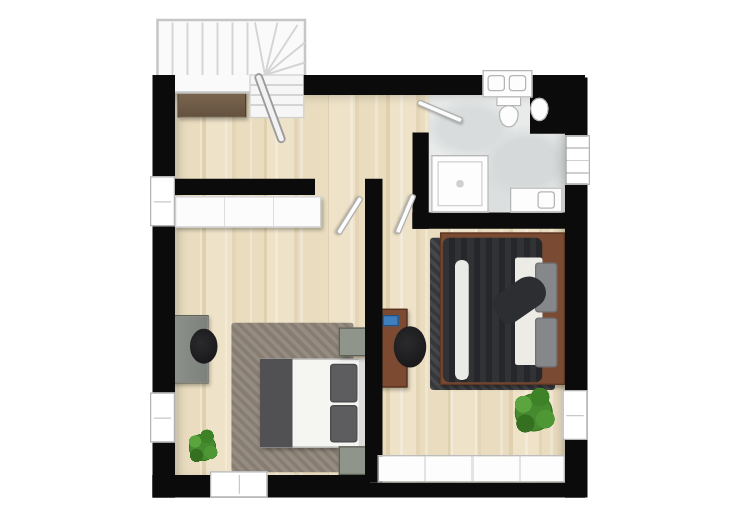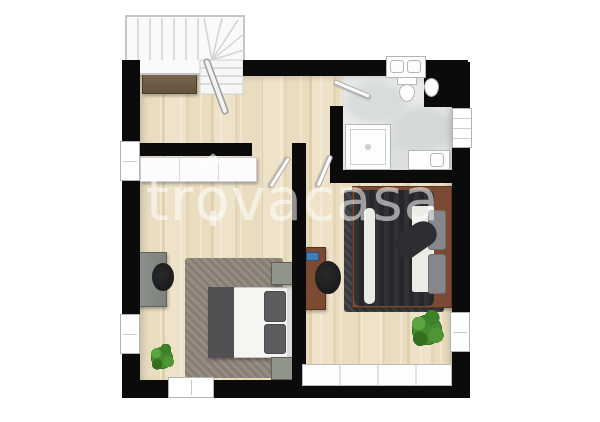--- a/index.html
+++ b/index.html
@@ -168,15 +168,14 @@
   <div class="fixture bidet" style="left:424px;top:78px;width:15px;height:19px;"></div>
   <div class="fixture shower" style="left:345px;top:124px;width:46px;height:46px;"></div>
   <div class="drain" style="left:365px;top:144px;"></div>
   <div class="fixture" style="left:408px;top:150px;width:42px;height:20px;"></div>
   <div class="fixture" style="left:430px;top:153px;width:14px;height:14px;border-radius:3px;"></div>
 
   <div class="door-leaf" style="left:334px;top:79px;width:39px;transform:rotate(23deg);"></div>
   <div class="door-leaf" style="left:289px;top:155px;width:35px;transform:rotate(122deg);"></div>
   <div class="door-leaf" style="left:331px;top:153px;width:34px;transform:rotate(113deg);"></div>
 
-  <div class="watermark"><span>tr</span><span class="o-logo"><span class="o-roof"></span><span>o</span><span class="o-door"></span></span><span>vacasa</span></div>
 
 </div>
 
 </body></html>

